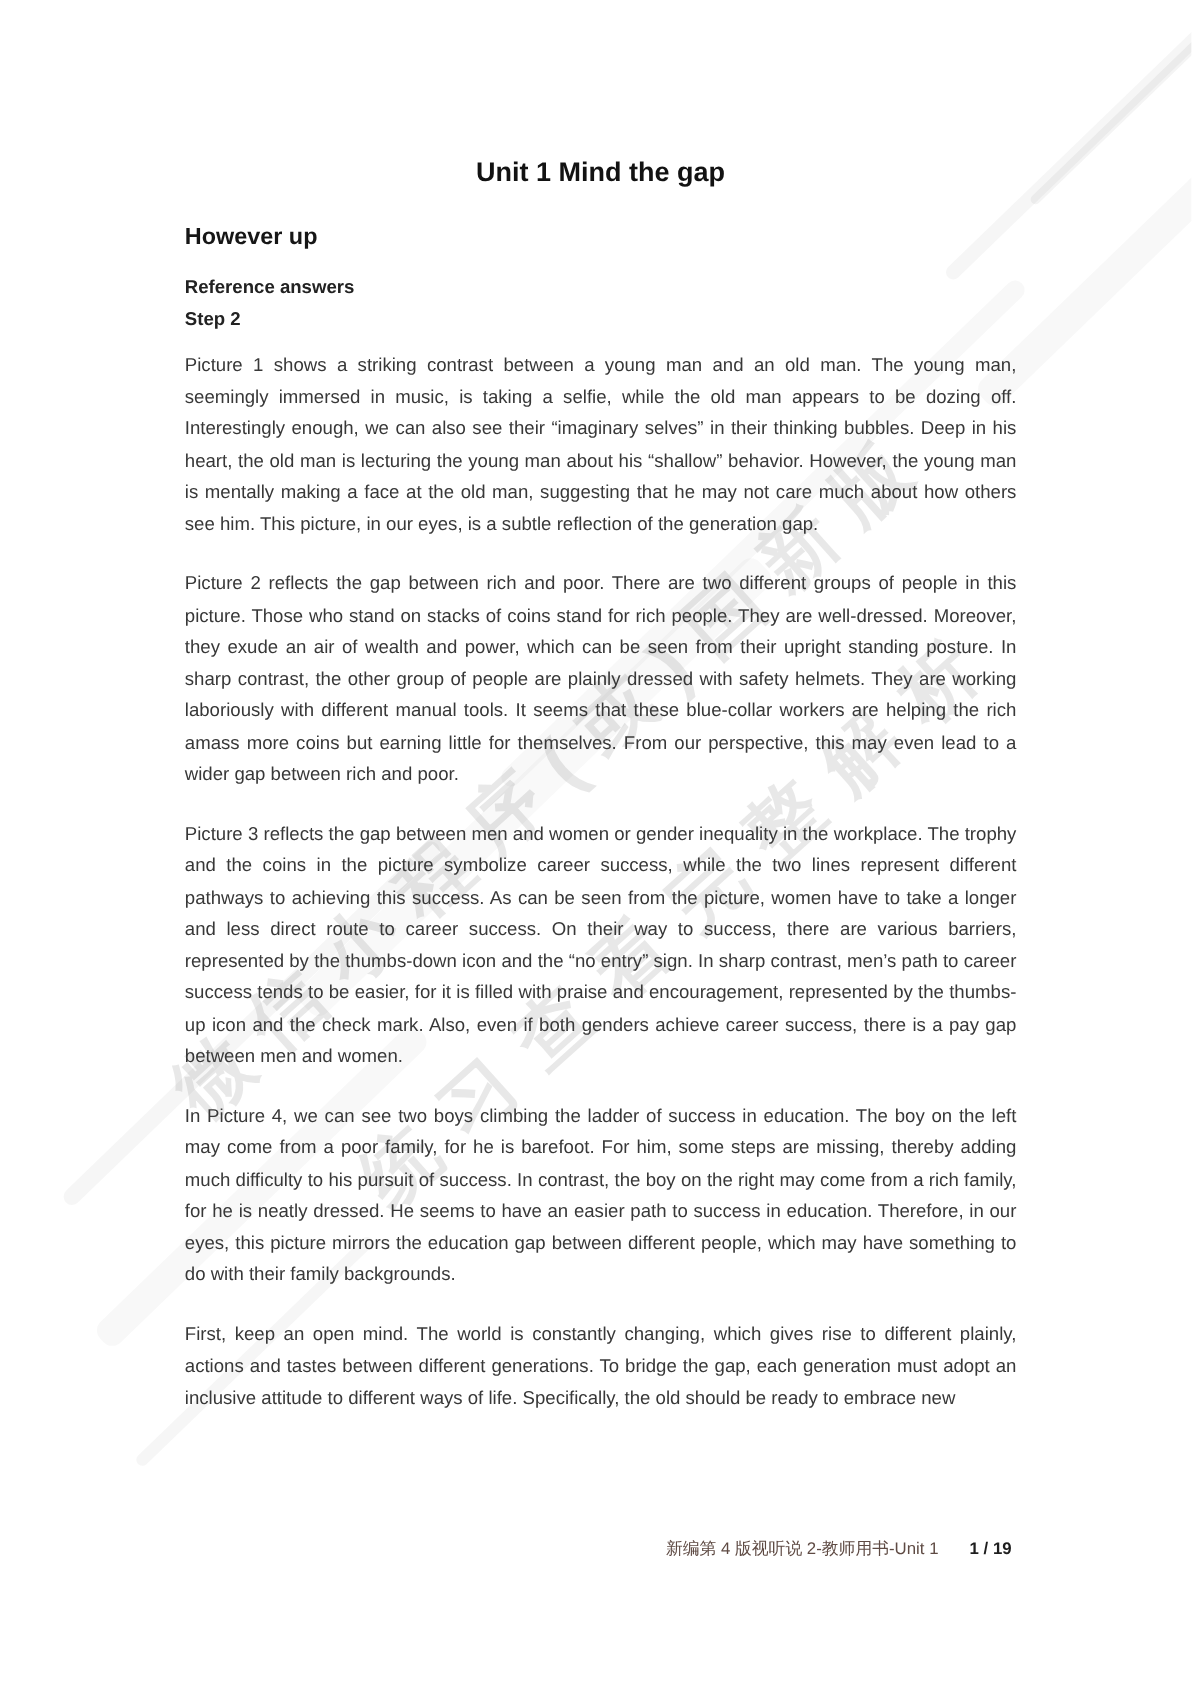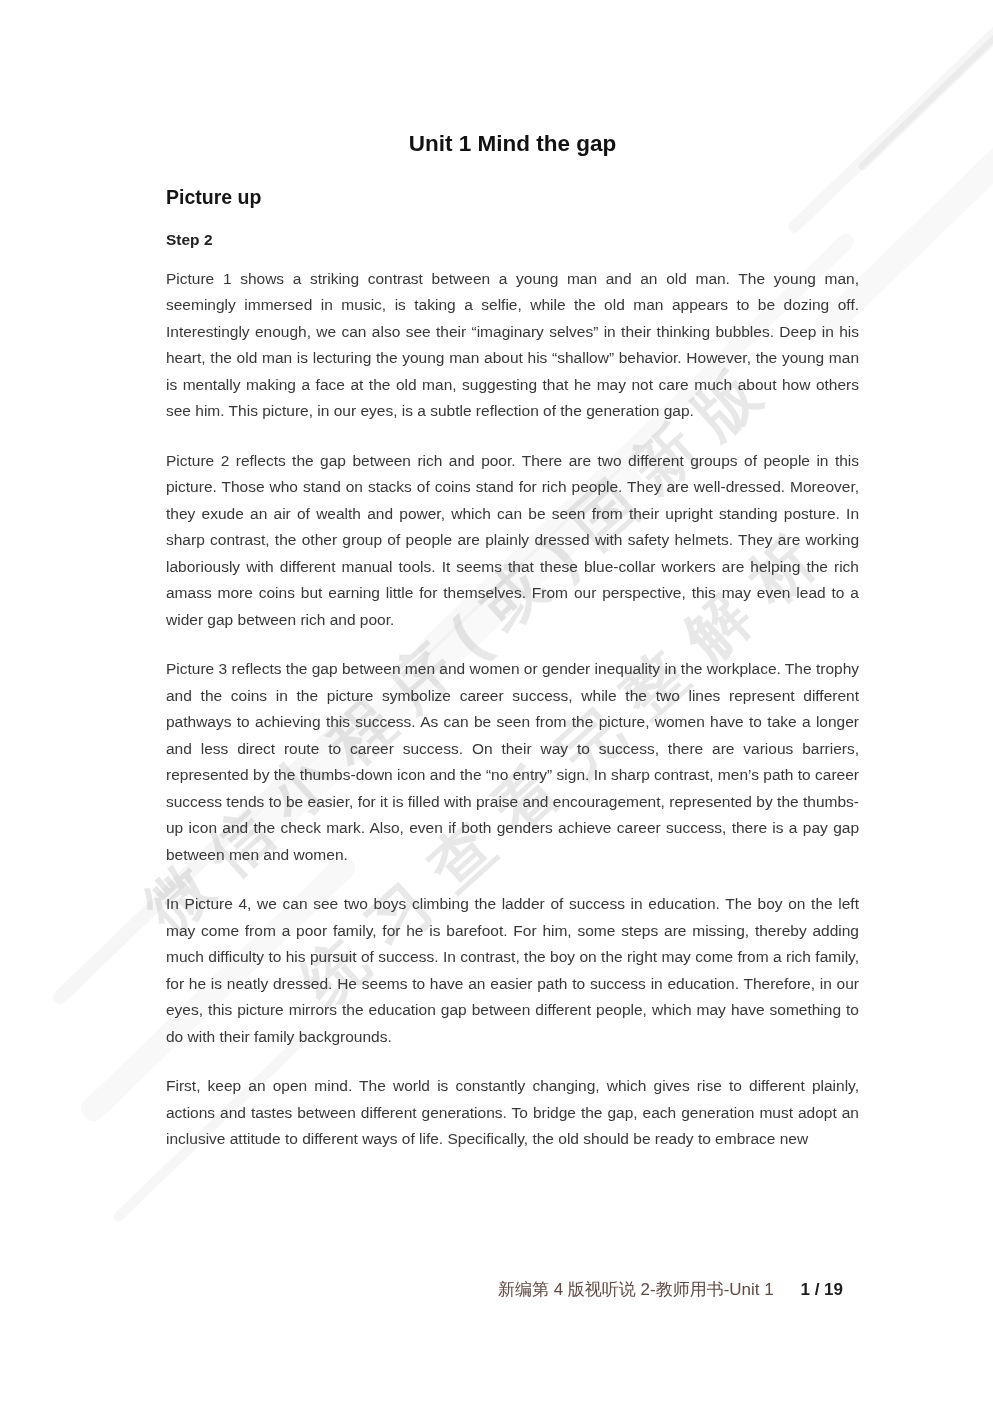--- a/index.html
+++ b/index.html
@@ -46,21 +46,21 @@
   .s4 { left: 55px;  top: 995px; width: 430px; height: 14px; }
   .s5 { left: 85px;  top: 1105px; width: 370px; height: 24px; background: rgba(70,70,70,0.035); }
   .s6 { left: 255px; top: 825px; width: 530px; height: 30px; background: rgba(70,70,70,0.03); }
   .s7 { left: 420px; top: 645px; width: 600px; height: 16px; background: rgba(70,70,70,0.035); }
   .s8 { left: 115px; top: 1215px; width: 270px; height: 10px; }
 
   
   .content {
     position: absolute;
     z-index: 1;
-    left: 166px;
+    left: 154px;
     top: 128px;
     width: 693px;
     color: #383838;
     font-size: 15.5px;
     line-height: 26.5px;
   }
   .doc-title {
     margin: 0 0 22px 0;
     text-align: center;
     font-size: 22.5px;
@@ -86,21 +86,21 @@
   }
   .para.first { margin-top: 12px; }
   .step2-block { margin-top: 23px; }
 
   
   .footer {
     position: absolute;
     z-index: 1;
     top: 1280px;
     right: 150px;
-    font-size: 17px;
+    font-size: 14px;
     line-height: 20px;
     white-space: nowrap;
   }
   .footer-doc { color: #5e4a43; }
   .footer-page { color: #1e1e1e; font-weight: 700; margin-left: 22px; }
 </style>
 </head>
 <body>
 
 <div class="page">
@@ -116,22 +116,23 @@
     <div class="streak s8"></div>
     <div class="wm-text">
       <div class="wm-line1">微信小程序(或)国新版</div>
       <div class="wm-line2">统习查看完整解析</div>
     </div>
   </div>
 
   <div class="content">
     <h1 class="doc-title">Unit 1 Mind the gap</h1>
 
-    <h2 class="section-heading">Picture up</h2>
+    <h2 class="section-heading">However up</h2>
 
+    <div class="bold-line">Reference answers</div>
     <div class="bold-line">Step 2</div>
 
     <p class="para first">Picture 1 shows a striking contrast between a young man and an old man. The young man, seemingly immersed in music, is taking a selfie, while the old man appears to be dozing off. Interestingly enough, we can also see their “imaginary selves” in their thinking bubbles. Deep in his heart, the old man is lecturing the young man about his “shallow” behavior. However, the young man is mentally making a face at the old man, suggesting that he may not care much about how others see him. This picture, in our eyes, is a subtle reflection of the generation gap.</p>
     <p class="para">Picture 2 reflects the gap between rich and poor. There are two different groups of people in this picture. Those who stand on stacks of coins stand for rich people. They are well-dressed. Moreover, they exude an air of wealth and power, which can be seen from their upright standing posture. In sharp contrast, the other group of people are plainly dressed with safety helmets. They are working laboriously with different manual tools. It seems that these blue-collar workers are helping the rich amass more coins but earning little for themselves. From our perspective, this may even lead to a wider gap between rich and poor.</p>
     <p class="para">Picture 3 reflects the gap between men and women or gender inequality in the workplace. The trophy and the coins in the picture symbolize career success, while the two lines represent different pathways to achieving this success. As can be seen from the picture, women have to take a longer and less direct route to career success. On their way to success, there are various barriers, represented by the thumbs-down icon and the “no entry” sign. In sharp contrast, men’s path to career success tends to be easier, for it is filled with praise and encouragement, represented by the thumbs-up icon and the check mark. Also, even if both genders achieve career success, there is a pay gap between men and women.</p>
     <p class="para">In Picture 4, we can see two boys climbing the ladder of success in education. The boy on the left may come from a poor family, for he is barefoot. For him, some steps are missing, thereby adding much difficulty to his pursuit of success. In contrast, the boy on the right may come from a rich family, for he is neatly dressed. He seems to have an easier path to success in education. Therefore, in our eyes, this picture mirrors the education gap between different people, which may have something to do with their family backgrounds.</p>
 
 
     <p class="para">First, keep an open mind. The world is constantly changing, which gives rise to different plainly, actions and tastes between different generations. To bridge the gap, each generation must adopt an inclusive attitude to different ways of life. Specifically, the old should be ready to embrace new</p>
   </div>

